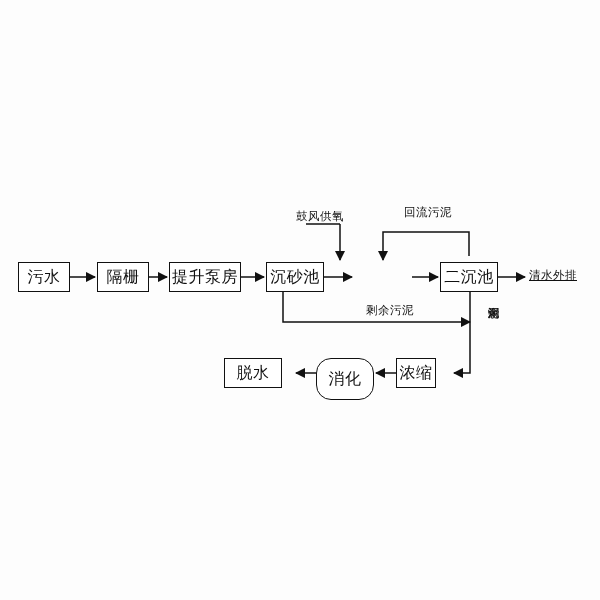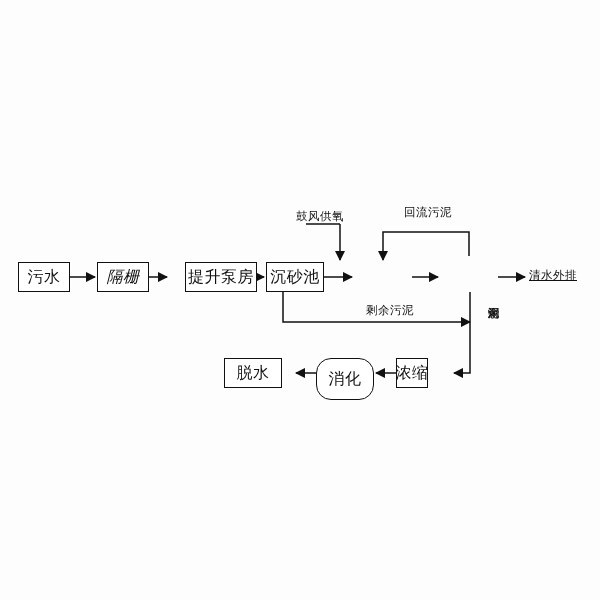--- a/index.html
+++ b/index.html
@@ -93,43 +93,46 @@
     <g stroke="#111111" stroke-width="1.5" fill="none">
 
       <line x1="306" y1="224" x2="340" y2="224"></line>
     </g>
   </svg>
 
   <div class="node-box" style="left:18px; top:262px; width:52px; height:30px;">
     <span>污水</span>
   </div>
 
-  <div class="node-box" style="left:97px; top:262px; width:52px; height:30px;font-style:italic;">
+  <div class="node-box" style="left:97px; top:262px; width:52px; height:30px;">
     <span>隔栅</span>
   </div>
 
-  <div class="node-box" style="left:169px; top:262px; width:72px; height:30px;margin-left:16px;">
+  <div class="node-box" style="left:169px; top:262px; width:72px; height:30px;">
     <span>提升泵房</span>
   </div>
 
   <div class="node-box" style="left:266px; top:262px; width:58px; height:30px;">
     <span>沉砂池</span>
   </div>
 
 
+  <div class="node-box" style="left:440px; top:262px; width:58px; height:30px;">
+    <span>二沉池</span>
+  </div>
 
   <div class="node-box" style="left:224px; top:358px; width:58px; height:30px;">
     <span>脱水</span>
   </div>
 
   <div class="node-box" style="left:316px; top:358px; width:58px; height:42px;border-radius:15px;">
     <span>消化</span>
   </div>
 
-  <div class="node-box" style="left:396px; top:358px; width:32px; height:30px;">
+  <div class="node-box" style="left:396px; top:358px; width:40px; height:30px;">
     <span>浓缩</span>
   </div>
 
   <div class="edge-label" style="left:296px; top:211px;">鼓风供氧</div>
 
   <div class="edge-label" style="left:404px; top:207px;">回流污泥</div>
 
   <div class="edge-label" style="left:529px; top:270px;text-decoration:underline;">清水外排</div>
 
   <div class="edge-label" style="left:366px; top:305px;">剩余污泥</div>

